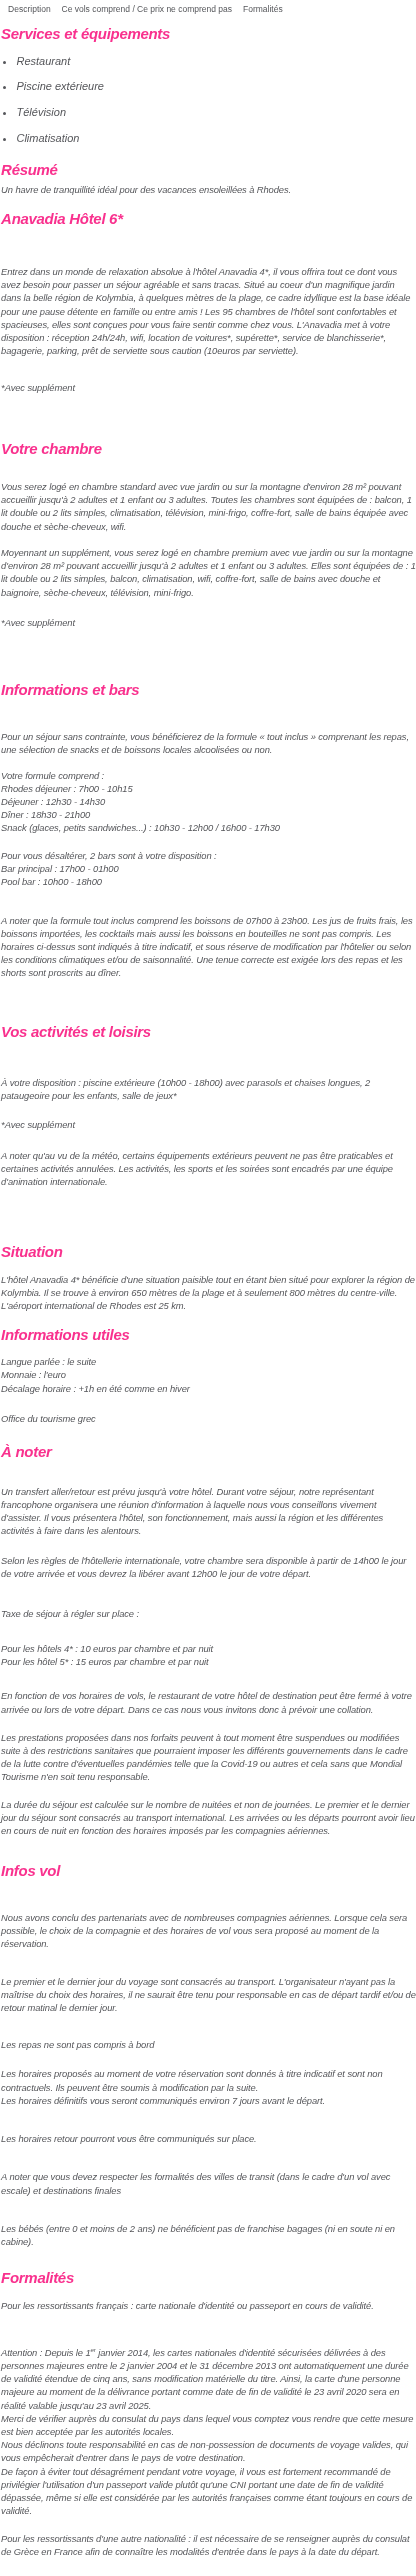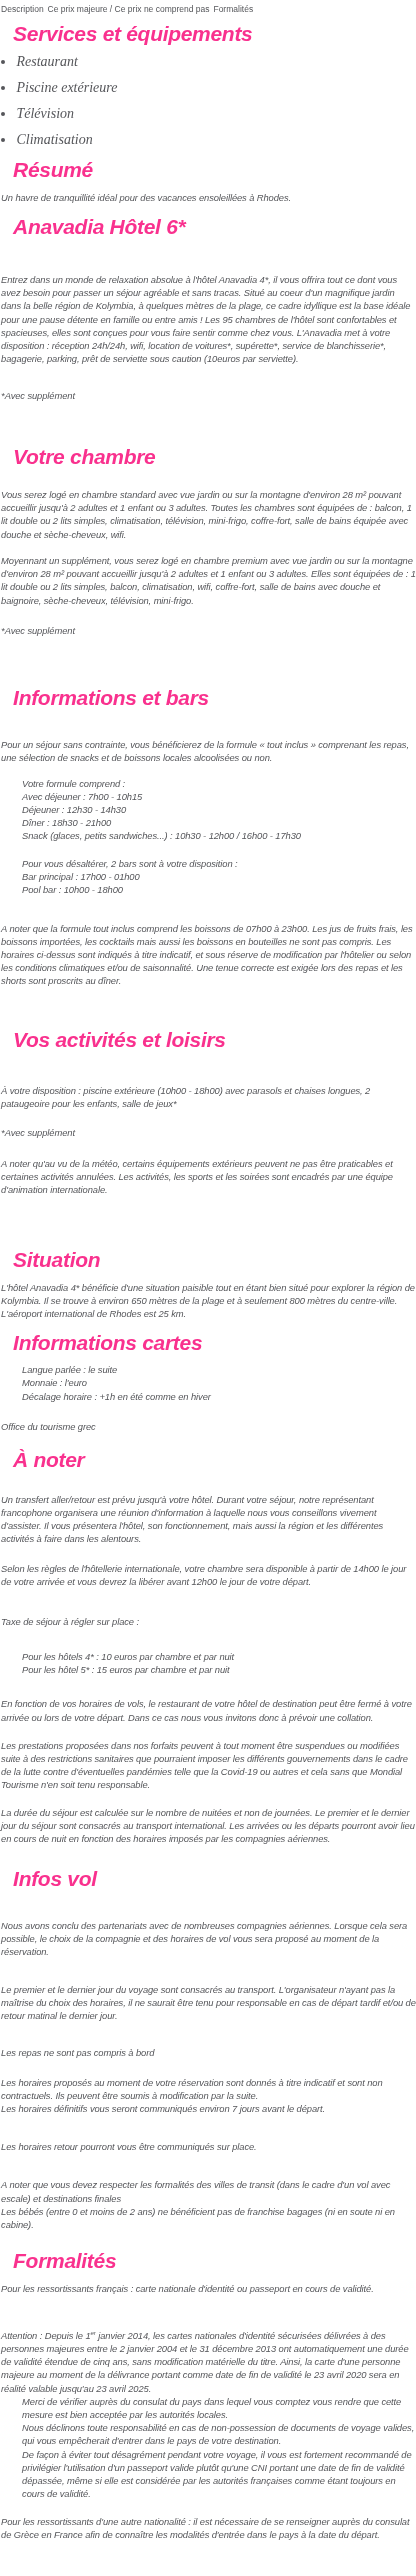--- a/index.html
+++ b/index.html
@@ -12,61 +12,60 @@
   }
   .tabs{
     display:flex;
     gap:3.9px;
     font-size:8.5px;
     font-style:normal;
     color:#55565a;
     line-height:10.5px;
     flex-wrap:wrap;
   }
-  .tabs span{cursor:pointer;}
+  .tabs span{cursor:pointer;padding-left:7px;}
   h2.h{
     color:#f9318e;
     font-style:italic;
     font-weight:bold;
-    font-size:21px;
+    font-size:15px;
     line-height:16.5px;
     letter-spacing:-0.3px;
-    margin:12px;
+    margin:0;
   }
   .t{
     font-style:italic;
     font-size:9.4px;
     line-height:13.2px;
     letter-spacing:-0.1px;
     margin:0;
   }
   ul.bullets{
     margin:0;
     padding-left:15.4px;
     list-style:disc;
   }
   ul.bullets li{
     font-style:italic;
-    font-size:14px;
+    font-size:11px;
     line-height:13.2px;
     margin-bottom:12.7px;
-    font-family:Liberation Serif, serif;
   }
   ul.bullets li:last-child{margin-bottom:0;}
-  .line{display:block;padding-left:21px;}
+  .line{display:block;}
   sup.er{vertical-align:super;font-size:6px;line-height:0;}
 </style>
 </head>
 <body>
 
 <div class="page">
 
   <nav class="tabs">
     <span>Description</span>
-    <span>Ce prix majeure / Ce prix ne comprend pas</span>
+    <span>Ce vols comprend / Ce prix ne comprend pas</span>
     <span>Formalités</span>
   </nav>
 
   <section>
     <h2 class="h" style="margin-top:11.6px">Services et équipements</h2>
     <ul class="bullets" style="margin-top:11.6px">
       <li>Restaurant</li>
       <li>Piscine extérieure</li>
       <li>Télévision</li>
       <li>Climatisation</li>
@@ -89,21 +88,21 @@
     <p class="t" style="margin-top:23px">Vous serez logé en chambre standard avec vue jardin ou sur la montagne d'environ 28 m² pouvant accueillir jusqu'à 2 adultes et 1 enfant ou 3 adultes. Toutes les chambres sont équipées de : balcon, 1 lit double ou 2 lits simples, climatisation, télévision, mini-frigo, coffre-fort, salle de bains équipée avec douche et sèche-cheveux, wifi.</p>
     <p class="t" style="margin-top:13.2px">Moyennant un supplément, vous serez logé en chambre premium avec vue jardin ou sur la montagne d'environ 28 m² pouvant accueillir jusqu'à 2 adultes et 1 enfant ou 3 adultes. Elles sont équipées de : 1 lit double ou 2 lits simples, balcon, climatisation, wifi, coffre-fort, salle de bains avec douche et baignoire, sèche-cheveux, télévision, mini-frigo.</p>
     <p class="t" style="margin-top:17.6px">*Avec supplément</p>
   </section>
 
   <section>
     <h2 class="h" style="margin-top:52px">Informations et bars</h2>
     <p class="t" style="margin-top:32px">Pour un séjour sans contrainte, vous bénéficierez de la formule « tout inclus » comprenant les repas, une sélection de snacks et de boissons locales alcoolisées ou non.</p>
     <p class="t" style="margin-top:12px">
       <span class="line">Votre formule comprend :</span>
-      <span class="line">Avec déjeuner : 7h00 - 10h15</span>
+      <span class="line">Rhodes déjeuner : 7h00 - 10h15</span>
       <span class="line">Déjeuner : 12h30 - 14h30</span>
       <span class="line">Dîner : 18h30 - 21h00</span>
       <span class="line">Snack (glaces, petits sandwiches...) :  10h30 - 12h00 / 16h00 - 17h30</span>
     </p>
     <p class="t" style="margin-top:14.3px">
       <span class="line">Pour vous désaltérer, 2 bars sont à votre disposition :</span>
       <span class="line">Bar principal : 17h00 - 01h00</span>
       <span class="line">Pool bar : 10h00 - 18h00</span>
     </p>
     <p class="t" style="margin-top:25px">A noter que la formule tout inclus comprend les boissons de 07h00 à 23h00. Les jus de fruits frais, les boissons importées, les cocktails mais aussi les boissons en bouteilles ne sont pas compris. Les horaires ci-dessus sont indiqués à titre indicatif, et sous réserve de modification par l'hôtelier ou selon les conditions climatiques et/ou de saisonnalité. Une tenue correcte est exigée lors des repas et les shorts sont proscrits au dîner.</p>
@@ -115,21 +114,21 @@
     <p class="t" style="margin-top:15.4px">*Avec supplément</p>
     <p class="t" style="margin-top:17.6px">A noter qu'au vu de la météo, certains équipements extérieurs peuvent ne pas être praticables et certaines activités annulées. Les activités, les sports et les soirées sont encadrés par une équipe d'animation internationale.</p>
   </section>
 
   <section>
     <h2 class="h" style="margin-top:56px">Situation</h2>
     <p class="t" style="margin-top:12px">L'hôtel Anavadia 4* bénéficie d'une situation paisible tout en étant bien situé pour explorer la région de Kolymbia.  Il se trouve à environ 650 mètres de la plage et à seulement 800 mètres du centre-ville.  L'aéroport international de Rhodes est 25 km.</p>
   </section>
 
   <section>
-    <h2 class="h" style="margin-top:14.3px">Informations cartes</h2>
+    <h2 class="h" style="margin-top:14.3px">Informations utiles</h2>
     <p class="t" style="margin-top:12px">
       <span class="line">Langue parlée : le suite</span>
       <span class="line">Monnaie : l'euro</span>
       <span class="line">Décalage horaire : +1h en été comme en hiver</span>
     </p>
     <p class="t" style="margin-top:17.6px">Office du tourisme grec</p>
   </section>
 
   <section>
     <h2 class="h" style="margin-top:18.7px">À noter</h2>
@@ -147,21 +146,21 @@
 
   <section>
     <h2 class="h" style="margin-top:25px">Infos vol</h2>
     <p class="t" style="margin-top:32px">Nous avons conclu des partenariats avec de nombreuses compagnies aériennes. Lorsque cela sera possible, le choix de la compagnie et des horaires de vol vous sera proposé au moment de la réservation.</p>
     <p class="t" style="margin-top:24px">Le premier et le dernier jour du voyage sont consacrés au transport. L'organisateur n'ayant pas la maîtrise du choix des horaires, il ne saurait être tenu pour responsable en cas de départ tardif et/ou de retour matinal le dernier jour.</p>
     <p class="t" style="margin-top:24px">Les repas ne sont pas compris à bord</p>
     <p class="t" style="margin-top:16px">Les horaires proposés au moment de votre réservation  sont donnés à titre indicatif et sont non contractuels. Ils peuvent être soumis à modification par la suite.</p>
     <p class="t" style="">Les horaires définitifs vous seront communiqués environ 7 jours avant le départ.</p>
     <p class="t" style="margin-top:25px">Les horaires retour pourront vous être communiqués sur place.</p>
     <p class="t" style="margin-top:25px">A noter que vous devez respecter les formalités des villes de transit (dans le cadre d'un vol avec escale) et destinations finales</p>
-    <p class="t" style="">Les bébés (entre 0 et moins de 2 ans) ne bénéficient pas de franchise bagages (ni en soute ni en cabine).</p>
+    <p class="t" style="margin-top:25px">Les bébés (entre 0 et moins de 2 ans) ne bénéficient pas de franchise bagages (ni en soute ni en cabine).</p>
   </section>
 
   <section>
     <h2 class="h" style="margin-top:22px">Formalités</h2>
     <p class="t" style="margin-top:12px">Pour les ressortissants français : carte nationale d'identité ou passeport en cours de validité.</p>
     <p class="t" style="margin-top:34px"><span>Attention : Depuis le 1</span><sup class="er">er</sup><span> janvier 2014, les cartes nationales d'identité sécurisées délivrées à des personnes majeures entre le 2 janvier 2004 et le 31 décembre 2013 ont automatiquement une durée de validité étendue de cinq ans, sans modification matérielle du titre. Ainsi, la carte d'une personne majeure au moment de la délivrance portant comme date de fin de validité le 23 avril 2020 sera en réalité valable jusqu'au 23 avril 2025.</span><span class="line">Merci de vérifier auprès du consulat du pays dans lequel vous comptez vous rendre que cette mesure est bien acceptée par les autorités locales.</span><span class="line">Nous déclinons toute responsabilité en cas de non-possession de documents de voyage valides, qui vous empêcherait d'entrer dans le pays de votre destination.</span><span class="line">De façon à éviter tout désagrément pendant votre voyage, il vous est fortement recommandé de privilégier l'utilisation d'un passeport valide plutôt qu'une CNI portant une date de fin de validité dépassée, même si elle est considérée par les autorités françaises comme étant toujours en cours de validité.</span></p>
     <p class="t" style="margin-top:14.3px">Pour les ressortissants d'une autre nationalité : il est nécessaire de se renseigner auprès du consulat de Grèce en France afin de connaître les modalités d'entrée dans le pays à la date du départ.</p>
 
   </section>
 

